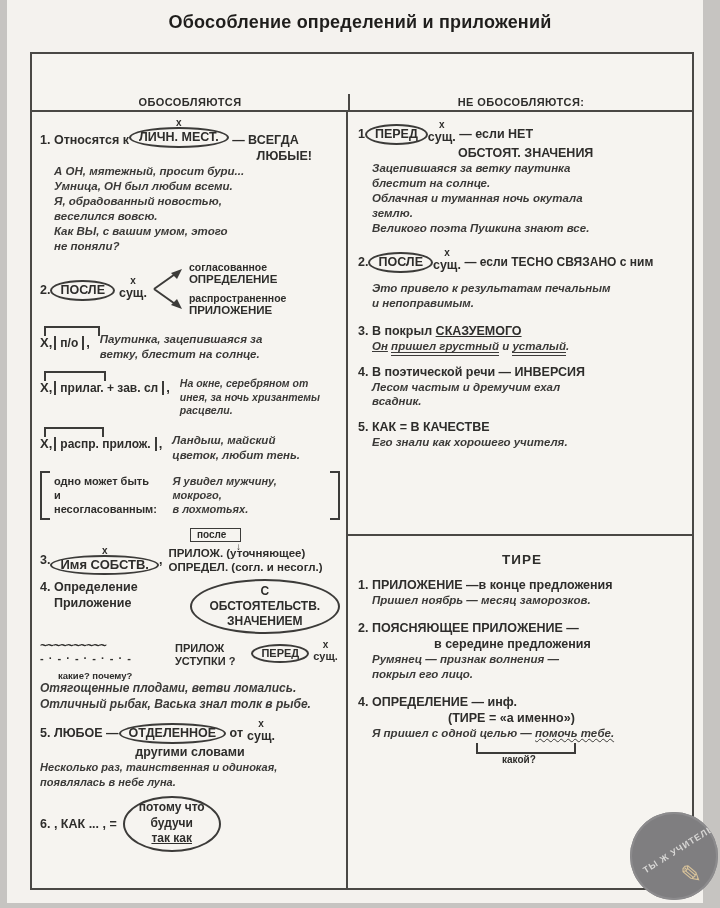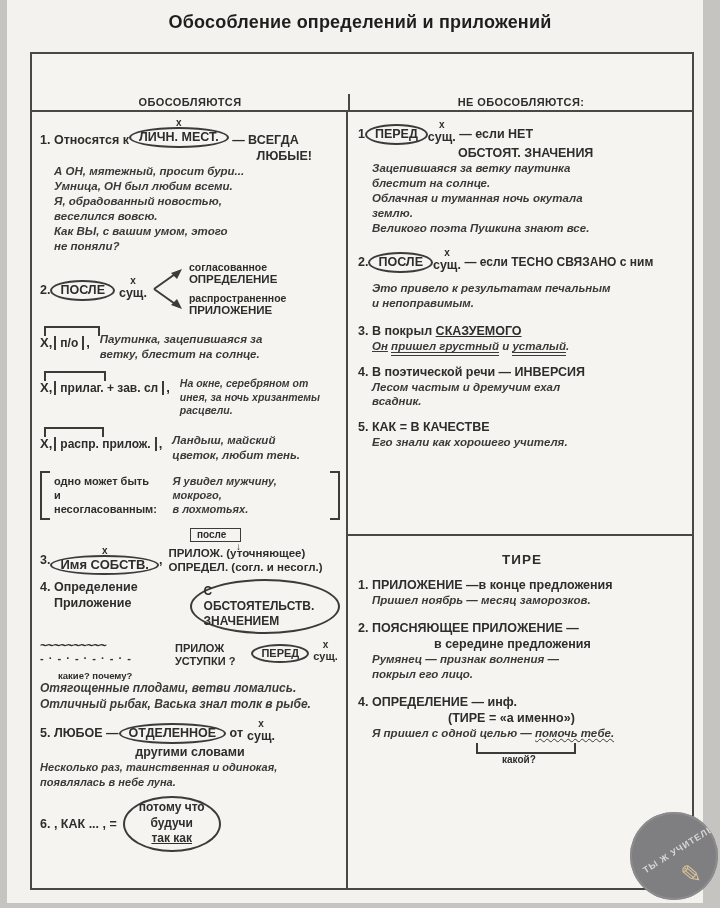--- a/index.html
+++ b/index.html
@@ -76,21 +76,21 @@
   .i3row{display:flex;align-items:center;}
   .i3right{margin-left:6px;font-size:11.5px;font-weight:bold;line-height:1.25;}
 
   .i4grid{display:flex;align-items:flex-start;}
   .i4left{width:135px;}
   .wavy{font-weight:bold;font-size:13px;letter-spacing:-1px;line-height:12px;white-space:nowrap;}
   .dashdot{font-weight:bold;font-size:11px;letter-spacing:1px;line-height:12px;white-space:nowrap;}
   .i4mid{font-size:11px;font-weight:bold;line-height:1.2;margin:2px 6px 0 0;}
   .bigoval{
     display:inline-block;border:2px solid #3c3b39;border-radius:50%;
-    padding:3px 12px;text-align:left;font-weight:bold;font-size:12px;line-height:1.25;
+    padding:3px 12px;text-align:center;font-weight:bold;font-size:12px;line-height:1.25;
   }
   .qsmall{font-size:9.5px;font-weight:bold;margin:2px 0 0 18px;}
 
   .oval3{
     display:inline-block;border:2px solid #3c3b39;border-radius:50%;
     padding:2px 14px 3px;text-align:center;font-weight:bold;font-size:12px;line-height:1.3;
   }
   .u{text-decoration:underline;}
   .udbl{border-bottom:4px double #3b3a38;}
 

